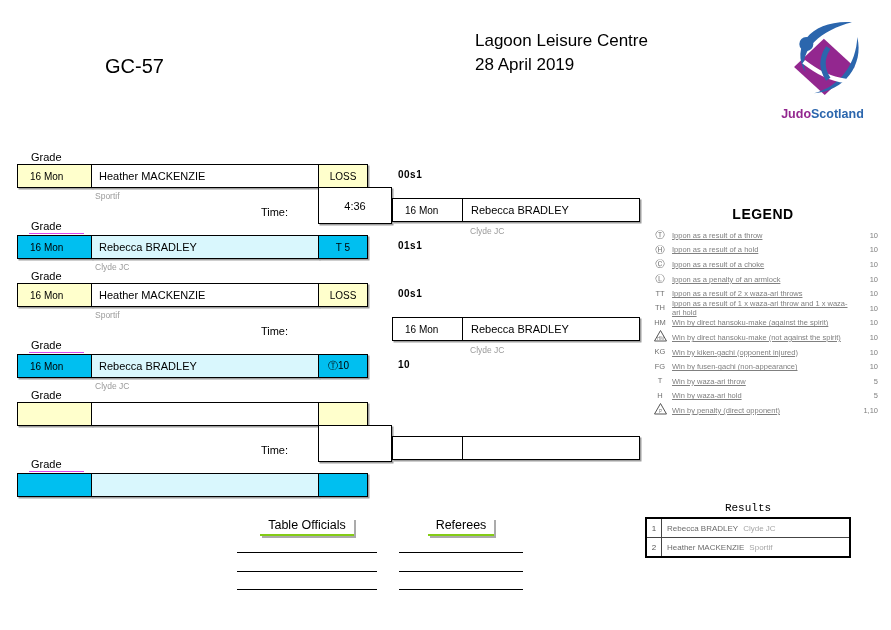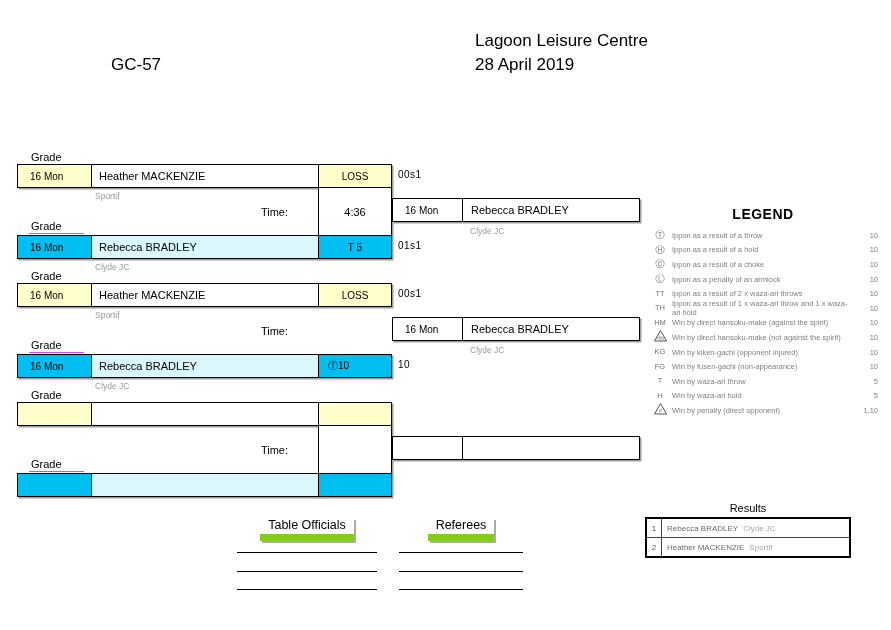--- a/index.html
+++ b/index.html
@@ -1,97 +1,109 @@
 <!DOCTYPE html>
 <html><head>
 <meta charset="utf-8">
 <style>
   html,body{margin:0;padding:0;background:#fff;}
   .sheet{position:relative;width:891px;height:630px;background:#fff;overflow:hidden;
          font-family:"Liberation Sans","DejaVu Sans",sans-serif;color:#000;}
 
   
   .evt-title{position:absolute;left:105px;top:31px;font-size:17px;}
-  .evt-cat{position:absolute;left:111px;top:55px;font-size:17px;}
+  .evt-cat{position:absolute;left:105px;top:55px;font-size:20px;}
   .evt-venue{position:absolute;left:475px;top:31px;font-size:17px;}
   .evt-date{position:absolute;left:475px;top:55px;font-size:17px;}
   .logo{position:absolute;left:775px;top:16px;width:95px;text-align:center;}
   .logo-text{margin-top:1px;font-size:12.5px;font-weight:bold;}
   .lt-judo{color:#93278F;} .lt-scot{color:#2B66AD;}
 
   
   .match{position:absolute;left:0;width:660px;height:125px;}
   .m1{top:150px}.m2{top:269px}.m3{top:388px}
   .grade-label{position:absolute;left:29px;font-size:11px;border-bottom:1px solid #d946ef;
                padding:0 22px 1px 2px;line-height:12px;}
   .gl1{top:1px}.gl2{top:70px}
   .cell{position:absolute;border:1px solid #000;box-sizing:border-box;height:24px;
         display:flex;align-items:center;box-shadow:1.5px 1.5px 0 #9e9e9e;}
   .r1{top:14px}.r2{top:85px}
   .grade-cell{left:17px;width:75px;padding-left:12px;font-size:10px;}
   .name-cell{left:91px;width:228px;padding-left:7px;font-size:11px;}
-  .score-cell{left:318px;width:74px;justify-content:center;font-size:10px;}
+  .score-cell{left:318px;width:50px;justify-content:center;font-size:10px;}
   .score-left{justify-content:flex-start;padding-left:9px;}
   .cream{background:#FFFFCC}.white{background:#fff}
   .cyan{background:#00BFF0}.lcyan{background:#D9F7FD}
-  .time-cell{left:318px;width:74px;top:37px;height:49px;background:#fff;
+  .time-cell{left:318px;width:74px;top:37px;height:37px;background:#fff;
              justify-content:center;font-size:11px;box-shadow:1.5px 1.5px 0 #9e9e9e;}
   .time-label{position:absolute;left:125px;top:56px;width:163px;text-align:right;font-size:11px;}
-  .points{position:absolute;left:398px;font-size:10px;font-weight:normal;letter-spacing:.5px;}
+  .points{position:absolute;left:398px;font-size:10px;font-weight:bold;letter-spacing:.5px;}
   .p1{top:19px}.p2{top:90px}
   .club{position:absolute;font-size:8.5px;color:#9a9a9a;}
   .c1{left:95px;top:41px}.c2{left:95px;top:112px}
   .winner-box{position:absolute;left:392px;top:48px;width:248px;height:24px;
               border:1px solid #000;box-sizing:border-box;display:flex;background:#fff;
               box-shadow:1.5px 1.5px 0 #9e9e9e;}
   .w-grade{width:70px;border-right:1px solid #000;display:flex;align-items:center;
            padding-left:12px;font-size:10px;box-sizing:border-box;}
   .w-name{flex:1;display:flex;align-items:center;padding-left:8px;font-size:11px;}
   .wclub{left:470px;top:76px}
 
   
   .legend{position:absolute;left:648px;top:206px;width:230px;}
   .legend-title{text-align:center;font-weight:bold;font-size:14px;letter-spacing:.5px;margin-bottom:6px;}
   .lg-row{display:flex;align-items:center;height:14.6px;color:#808080;font-size:7.5px;}
   .lg-icon{width:24px;flex:none;text-align:center;font-size:9.5px;line-height:10px;color:#707070;}
   .lg-icon.code{font-size:7.5px;}
-  .lg-text{flex:1;padding-right:4px;}
+  .lg-text{flex:1;padding-right:4px;text-decoration:underline;}
   .lg-val{width:20px;text-align:right;flex:none;}
 
   
   .results{position:absolute;left:645px;top:502px;width:206px;}
-  .results-title{text-align:center;font-size:11px;margin-bottom:3px;color:#000;}
+  .results-title{text-align:center;font-size:11px;margin-bottom:3px;color:#000;font-family:Liberation Mono, monospace;}
   .results-box{border:2px solid #000;background:#fff;}
   .res-row{display:flex;height:18px;align-items:stretch;font-size:8px;}
   .res-row + .res-row{border-top:1px solid #444;}
   .res-rank{width:14px;flex:none;border-right:1px solid #444;display:flex;align-items:center;
             justify-content:center;color:#555;}
   .res-text{display:flex;align-items:center;}
   .res-name{margin-left:5px;color:#6b6b6b;}
   .res-club{margin-left:5px;color:#a6a6a6;}
 
   
   .officials-heading{position:absolute;top:518px;font-size:12.5px;text-align:center;}
   .to-head{left:237px;width:140px;}
   .ref-head{left:399px;width:124px;}
-  .officials-heading span{display:inline-block;border-bottom:7px solid #84cc16;
+  .officials-heading span{display:inline-block;border-bottom:2px solid #84cc16;
       box-shadow:2px 2px 0 #ababab;padding:0 8px 2px;}
   .sig-line{position:absolute;width:140px;height:0;border-top:1px solid #000;}
   .to-l1{left:237px;top:552px}.to-l2{left:237px;top:571px}.to-l3{left:237px;top:589px}
   .rf-l1{left:399px;top:552px;width:124px}.rf-l2{left:399px;top:571px;width:124px}.rf-l3{left:399px;top:589px;width:124px}
 </style>
 </head>
 <body>
 
 <div class="sheet">
 
   <div class="evt-cat">GC-57</div>
   <div class="evt-venue">Lagoon Leisure Centre</div>
   <div class="evt-date">28 April 2019</div>
 
+  <div class="logo">
+    <svg width="88" height="86" viewBox="0 0 100 98">
+      <polygon points="51,26 86,58 52,90 17,58" fill="#93278F"></polygon>
+      <path d="M83 7 C 38 4, 12 34, 30 64 C 22 38, 48 16, 83 7 Z" fill="#2B66AD"></path>
+      <path d="M89 24 C 97 56, 74 86, 40 88 C 70 80, 88 54, 89 24 Z" fill="#2B66AD"></path>
+      <circle cx="31" cy="32" r="8" fill="#2B66AD"></circle>
+      <circle cx="70" cy="22" r="7" fill="#ffffff"></circle>
+      <path d="M28 52 C 44 64, 58 72, 76 74" stroke="#ffffff" stroke-width="5" fill="none"></path>
+      <path d="M56 36 C 48 48, 48 60, 56 72" stroke="#2B66AD" stroke-width="6" fill="none"></path>
+    </svg>
+    <div class="logo-text"><span class="lt-judo">Judo</span><span class="lt-scot">Scotland</span></div>
+  </div>
 
   <div class="match m1">
     <div class="grade-label gl1">Grade</div>
     <div class="cell grade-cell cream r1">16 Mon</div>
     <div class="cell name-cell white r1">Heather MACKENZIE</div>
     <div class="cell score-cell cream r1">LOSS</div>
     <div class="points p1">00s1</div>
     <div class="club c1">Sportif</div>
     <div class="cell time-cell">4:36</div>
     <div class="time-label">Time:</div>

